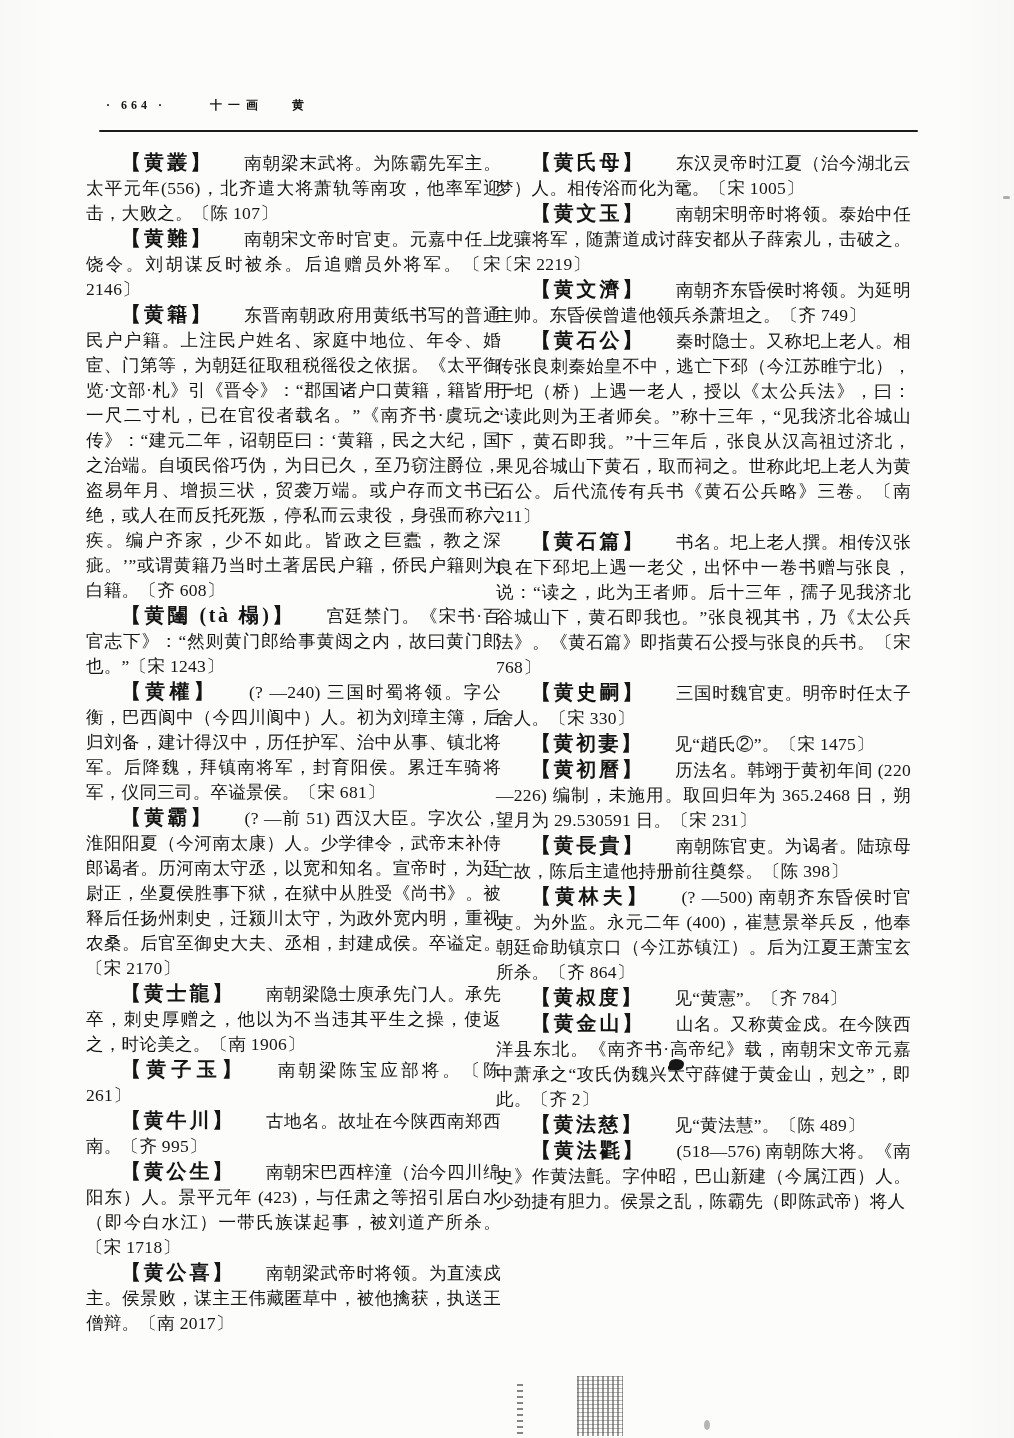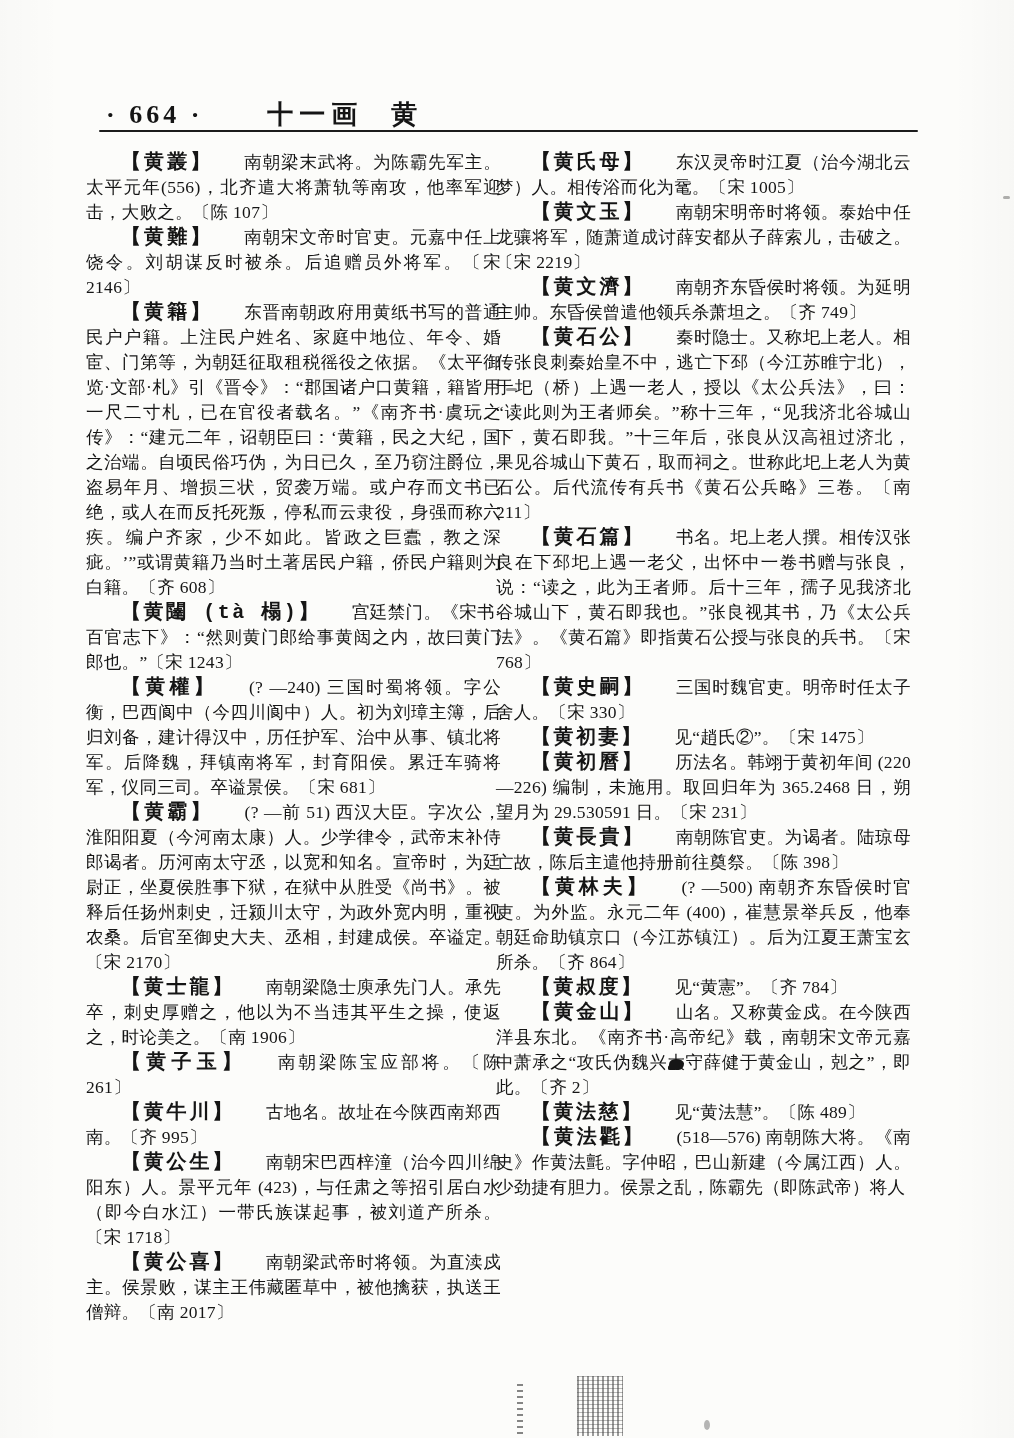--- a/index.html
+++ b/index.html
@@ -9,42 +9,42 @@
     font-family:"Liberation Serif","DejaVu Serif",serif;
     color:#151515;
   }
   
   .scan-vignette {
     position:absolute; inset:0; pointer-events:none;
     background:linear-gradient(90deg, rgba(0,0,0,0.015), rgba(0,0,0,0) 6%, rgba(0,0,0,0) 94%, rgba(0,0,0,0.02));
   }
   .header {
     position:absolute; top:97px; left:106px;
-    font-size:26px; font-weight:bold; letter-spacing:2px;
+    font-size:12px; font-weight:bold; letter-spacing:2px;
     display:flex; align-items:baseline;
   }
   .header .pageno { letter-spacing:4px; }
-  .header .section { margin-left:64px; letter-spacing:6px; }
+  .header .section { margin-left:44px; letter-spacing:6px; }
   .header .radical { margin-left:28px; letter-spacing:0; }
   .header-rule {
     position:absolute; top:130px; left:99px; width:819px; height:2px;
     background:#1c1c1c; border-radius:1px;
   }
   .column {
     position:absolute; top:150px; width:415px;
     font-size:17.5px; line-height:25px;
     text-align:justify; text-justify:inter-ideograph;
     letter-spacing:0.3px;
   }
   .column-left  { left:86px;  }
   .column-right { left:496px; }
   .entry { margin:0; text-indent:2em; }
   .hw {
     font-weight:bold; font-size:20px; letter-spacing:2.5px;
-    margin-right:1.55em; white-space:nowrap;font-family:Liberation Mono, monospace;
+    margin-right:1.55em; white-space:nowrap;
   }
   .bd { }
   
   .ink-blot {
     position:absolute; left:669px; top:1059px; width:15px; height:11px;
     background:#161616; border-radius:55% 70% 45% 60%/60% 50% 70% 45%;
     box-shadow:-4px 3px 0 -3px #161616;
   }
   .gutter-dash {
     position:absolute; left:506px; top:388px; width:11px; height:3px;

